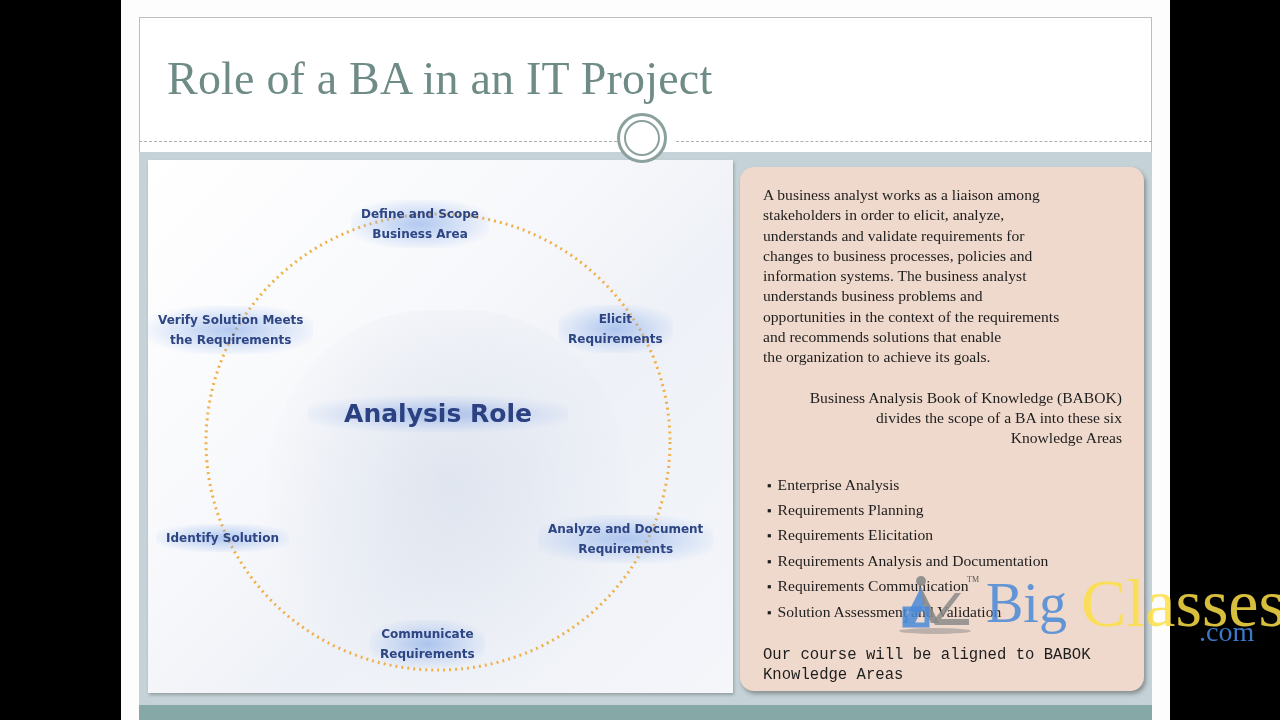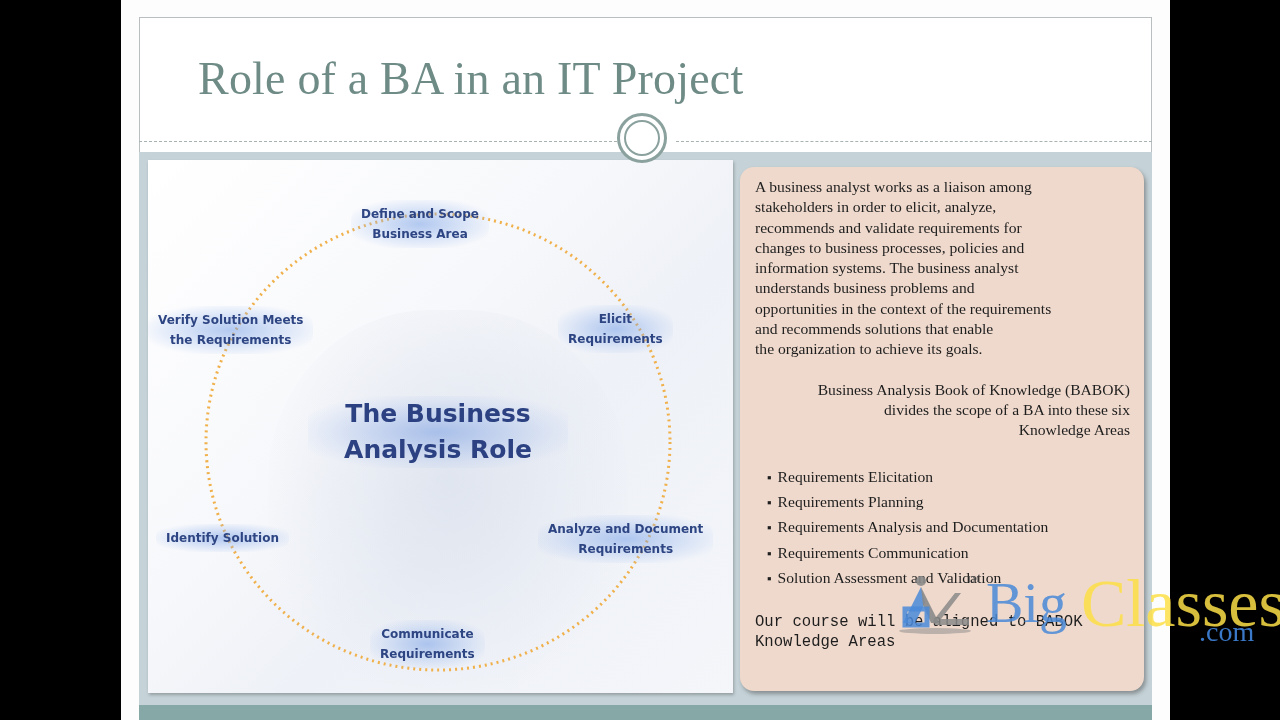--- a/index.html
+++ b/index.html
@@ -1,31 +1,31 @@
 <!DOCTYPE html>
 <html><head>
 <meta charset="utf-8">
 <style>
   html, body { margin:0; padding:0; }
   body { width:1280px; height:720px; background:#000; position:relative; overflow:hidden; font-family:"Liberation Serif", serif; }
   .slide { position:absolute; left:121px; top:0; width:1049px; height:720px; background:#fdfdfd; }
   .frame { position:absolute; left:18px; top:17px; width:1013px; height:703px; border:1px solid #b9bfc0; border-bottom:none; box-sizing:border-box; background:#fff; }
-  .title { position:absolute; left:46px; top:52px; font-size:46px; color:#6f8b86; font-family:"Liberation Serif", serif; letter-spacing:0.2px;margin-left:31px; }
+  .title { position:absolute; left:46px; top:52px; font-size:46px; color:#6f8b86; font-family:"Liberation Serif", serif; letter-spacing:0.2px; }
   .dash { position:absolute; top:141px; height:0; border-top:1px dashed #a8b2b3; }
   .ring { position:absolute; left:496px; top:113px; width:50px; height:50px; border-radius:50%; background:#fff; border:3px solid #8aa19d; box-sizing:border-box; z-index:3; }
   .ring::after { content:""; position:absolute; left:4px; top:4px; right:4px; bottom:4px; border-radius:50%; border:2px solid #8aa19d; }
   .band { position:absolute; left:18px; top:152px; width:1013px; height:553px; background:#c5d3d8; }
   .footer-strip { position:absolute; left:18px; top:705px; width:1013px; height:15px; background:#86a9a8; }
   .diagram { position:absolute; left:27px; top:160px; width:585px; height:533px; background:linear-gradient(135deg,#ffffff 0%,#f7f8fb 40%,#eef1f7 60%,#f4f6fa 100%); box-shadow:1px 2px 3px rgba(0,0,0,0.25); overflow:hidden; }
   .face { position:absolute; left:120px; top:150px; width:360px; height:380px; border-radius:45% 45% 40% 40%; background:radial-gradient(ellipse at 50% 45%, rgba(210,218,232,0.55) 0%, rgba(225,230,240,0.35) 50%, rgba(255,255,255,0) 75%); }
   .circle-path { position:absolute; left:0; top:0; width:585px; height:533px; }
   .node { position:absolute; text-align:center; font-family:"DejaVu Sans", sans-serif; font-weight:bold; color:#2e4583; font-size:12px; line-height:20px; padding:4px 10px; border-radius:20px; background:radial-gradient(ellipse at center, rgba(120,160,230,0.55) 0%, rgba(160,190,240,0.25) 55%, rgba(255,255,255,0) 80%); white-space:nowrap; }
   .center-title { position:absolute; left:160px; top:236px; width:260px; text-align:center; font-family:"DejaVu Sans", sans-serif; font-weight:bold; font-size:25px; line-height:36px; color:#2b4181; background:radial-gradient(ellipse at center, rgba(110,150,225,0.5) 0%, rgba(170,195,240,0.2) 60%, rgba(255,255,255,0) 80%); }
   .textbox { position:absolute; left:619px; top:167px; width:404px; height:524px; background:#efd9cc; border-radius:14px; box-shadow:2px 3px 4px rgba(60,60,60,0.45); box-sizing:border-box; padding:10px 14px 0 15px; color:#1e1e1e; font-size:15.6px; line-height:20.3px; }
-  .textbox p { margin:0; }
+  .textbox p { margin:8px; }
   .para2 { margin-top:20px !important;text-align:right; }
   .bullets { list-style:none; margin:24px 0 0 0; padding:0 0 0 12px; line-height:24.4px; }
   .bullets li::before { content:"\25AA"; margin-right:6px; font-size:13px; }
   .para3 { margin-top:20px !important;font-family:Liberation Mono, monospace; }
   .logo { position:absolute; left:891px; top:565px; width:360px; height:80px; z-index:5; pointer-events:auto; }
   .logo-mark { position:absolute; left:4px; top:8px; width:80px; height:62px; }
   .logo-big { position:absolute; left:95px; top:10px; font-size:56px; line-height:56px; color:#4a8ad8; font-family:"Liberation Serif", serif; opacity:0.85; }
   .logo-classes { position:absolute; left:190px; top:10px; font-size:68px; line-height:56px; color:#fde047; font-family:"Liberation Serif", serif; opacity:0.85; }
   .logo-com { position:absolute; left:308px; top:56px; font-size:28px; line-height:22px; color:#3a78c8; font-family:"Liberation Serif", serif; }
   .tm { position:absolute; left:76px; top:10px; font-size:8px; color:#555; }
@@ -66,45 +66,45 @@
     </div>
     <div class="node" style="left:8px; top:364px;">
       <div>Identify Solution</div>
     </div>
     <div class="node" style="left:0px; top:146px;">
       <div>Verify Solution Meets</div>
       <div>the Requirements</div>
     </div>
 
     <div class="center-title">
-      <div>The Business</div>
       <div>Analysis Role</div>
     </div>
   </div>
 
   <div class="textbox">
     <p>
       <span>A business analyst works as a liaison among</span><br>
       <span>stakeholders in order to elicit, analyze,</span><br>
-      <span>recommends and validate requirements for</span><br>
+      <span>understands and validate requirements for</span><br>
       <span>changes to business processes, policies and</span><br>
       <span>information systems.  The business analyst</span><br>
       <span>understands business problems and</span><br>
       <span>opportunities in the context of the requirements</span><br>
       <span>and recommends solutions that enable</span><br>
       <span>the organization to achieve its goals.</span>
     </p>
     <p class="para2">
       <span>Business Analysis Book of Knowledge (BABOK)</span><br>
       <span>divides the scope of a BA  into these six</span><br>
       <span>Knowledge Areas</span>
     </p>
     <ul class="bullets">
+      <li>Enterprise Analysis</li>
+      <li>Requirements Planning</li>
       <li>Requirements Elicitation</li>
-      <li>Requirements Planning</li>
       <li>Requirements Analysis and Documentation</li>
       <li>Requirements Communication</li>
       <li>Solution Assessment and Validation</li>
     </ul>
     <p class="para3">
       <span>Our course will be aligned to BABOK</span><br>
       <span>Knowledge Areas</span>
     </p>
   </div>
 </div>

